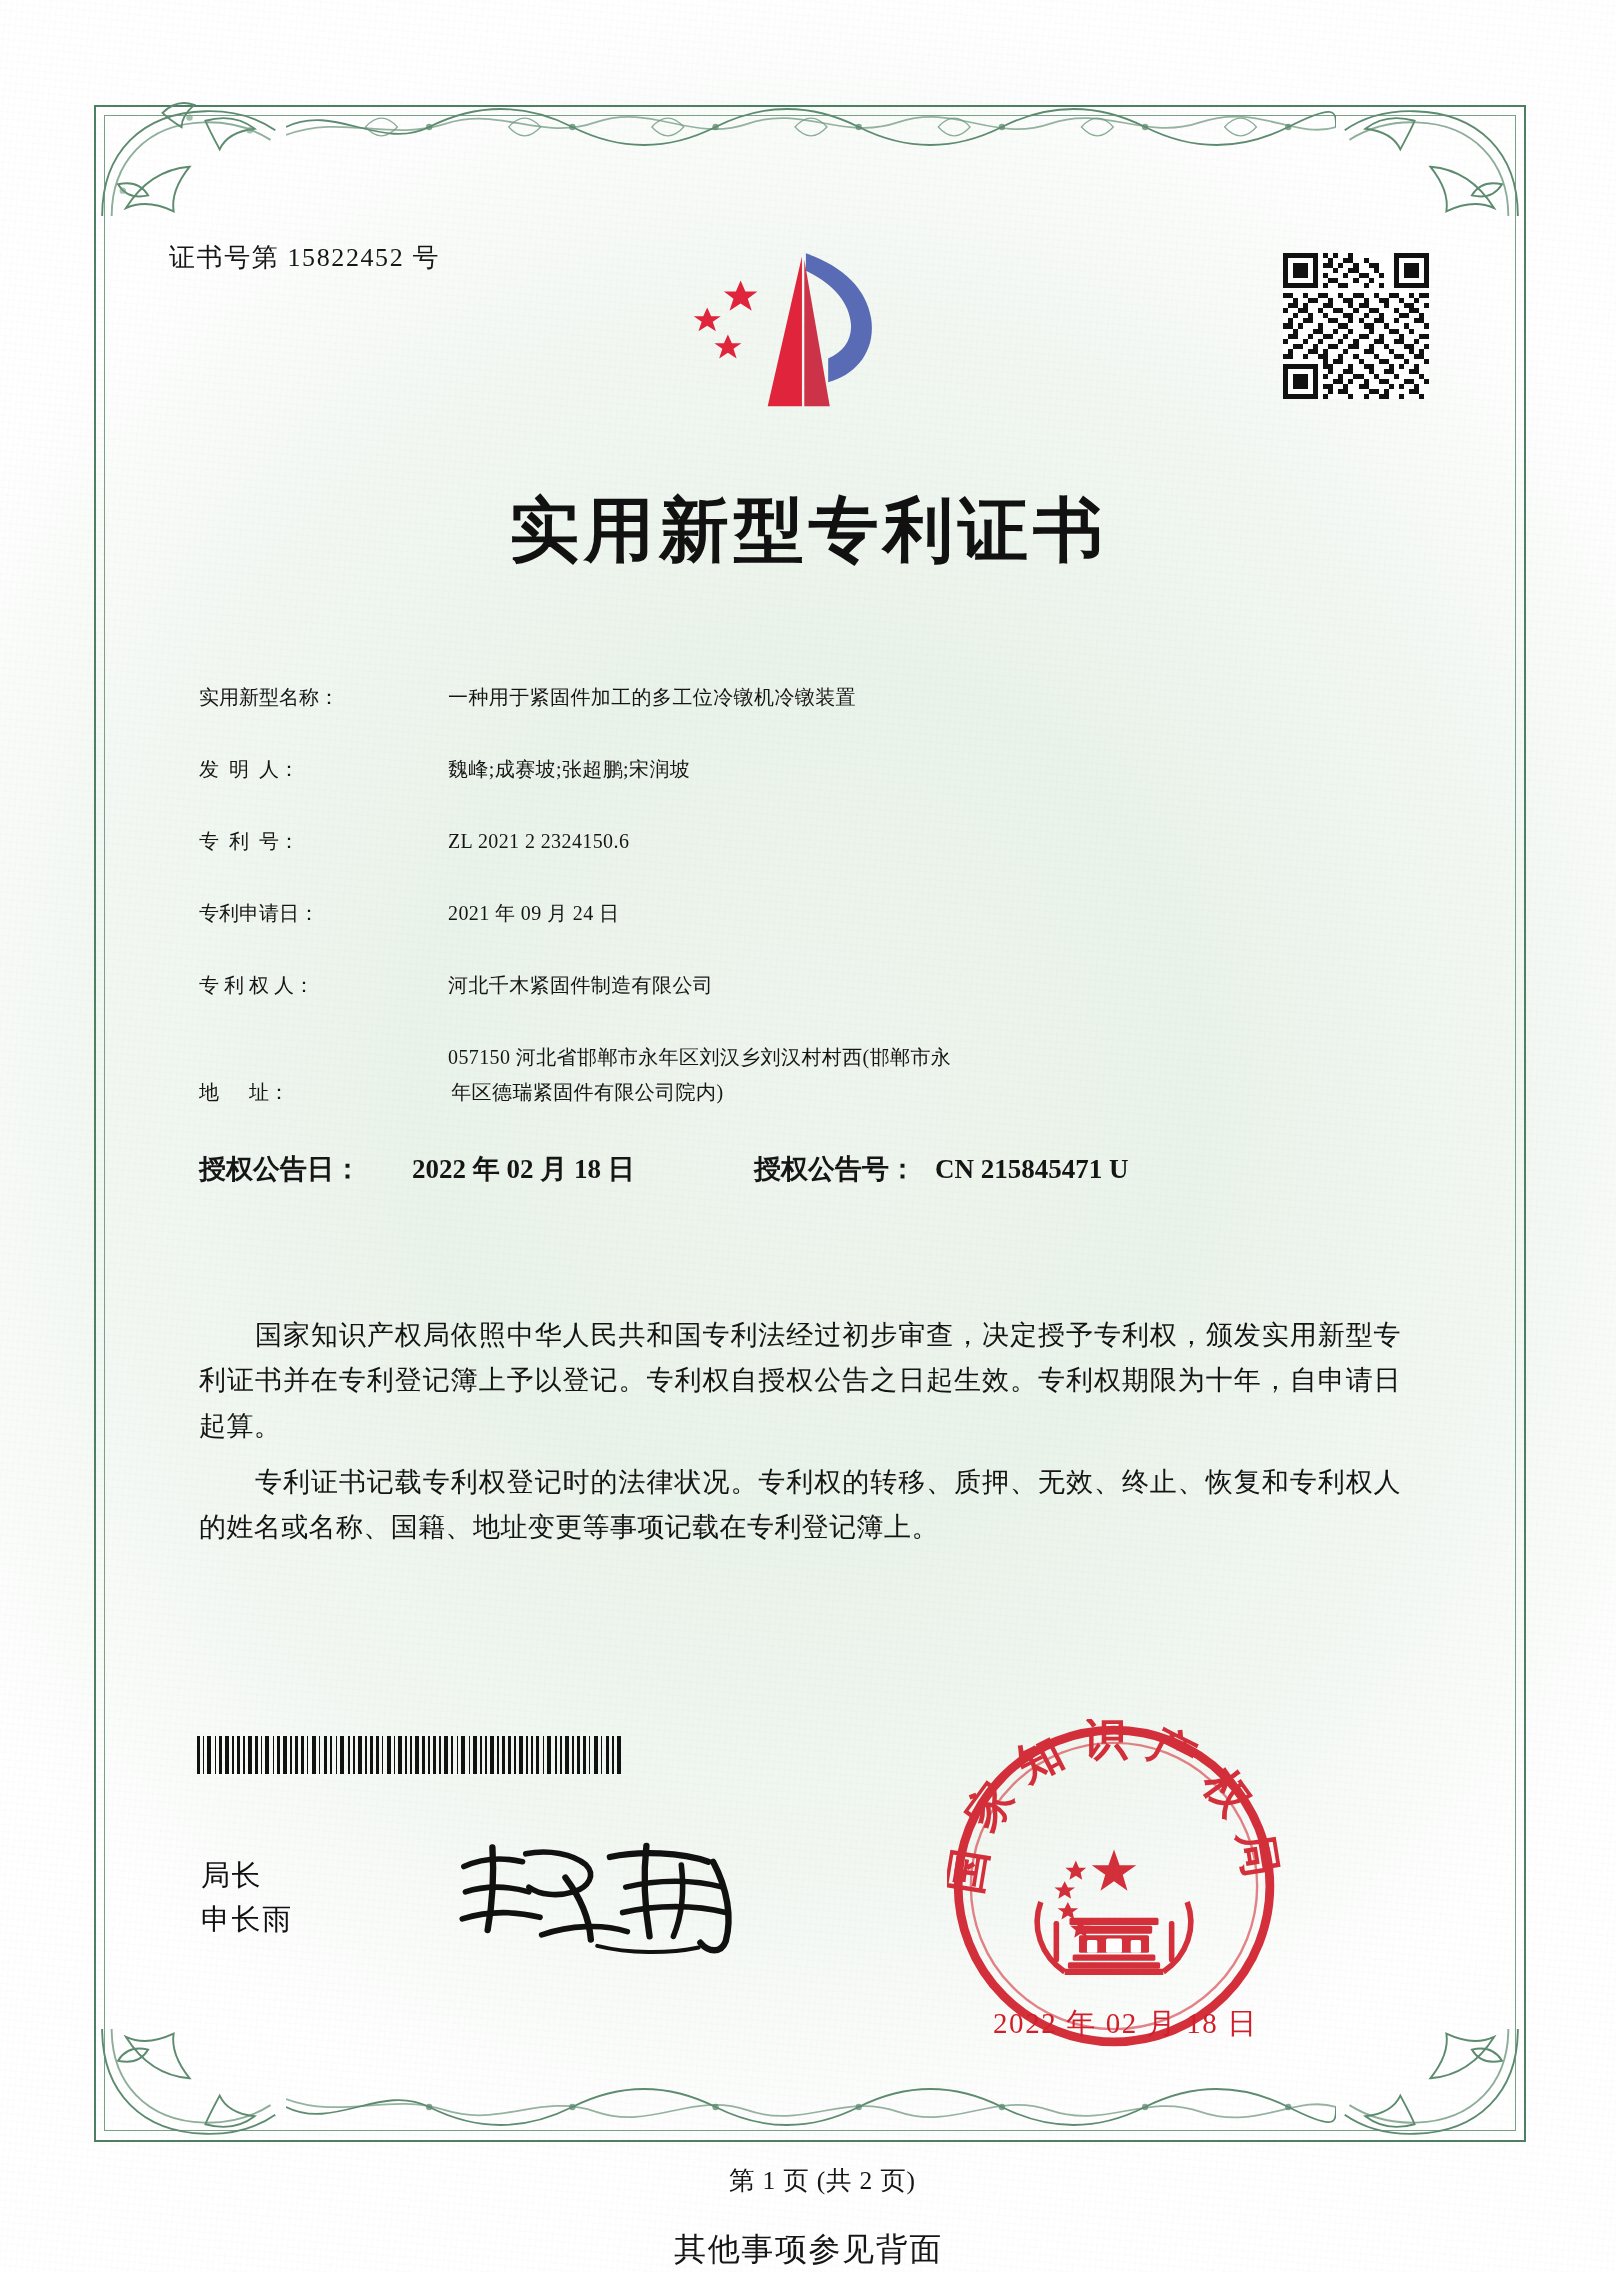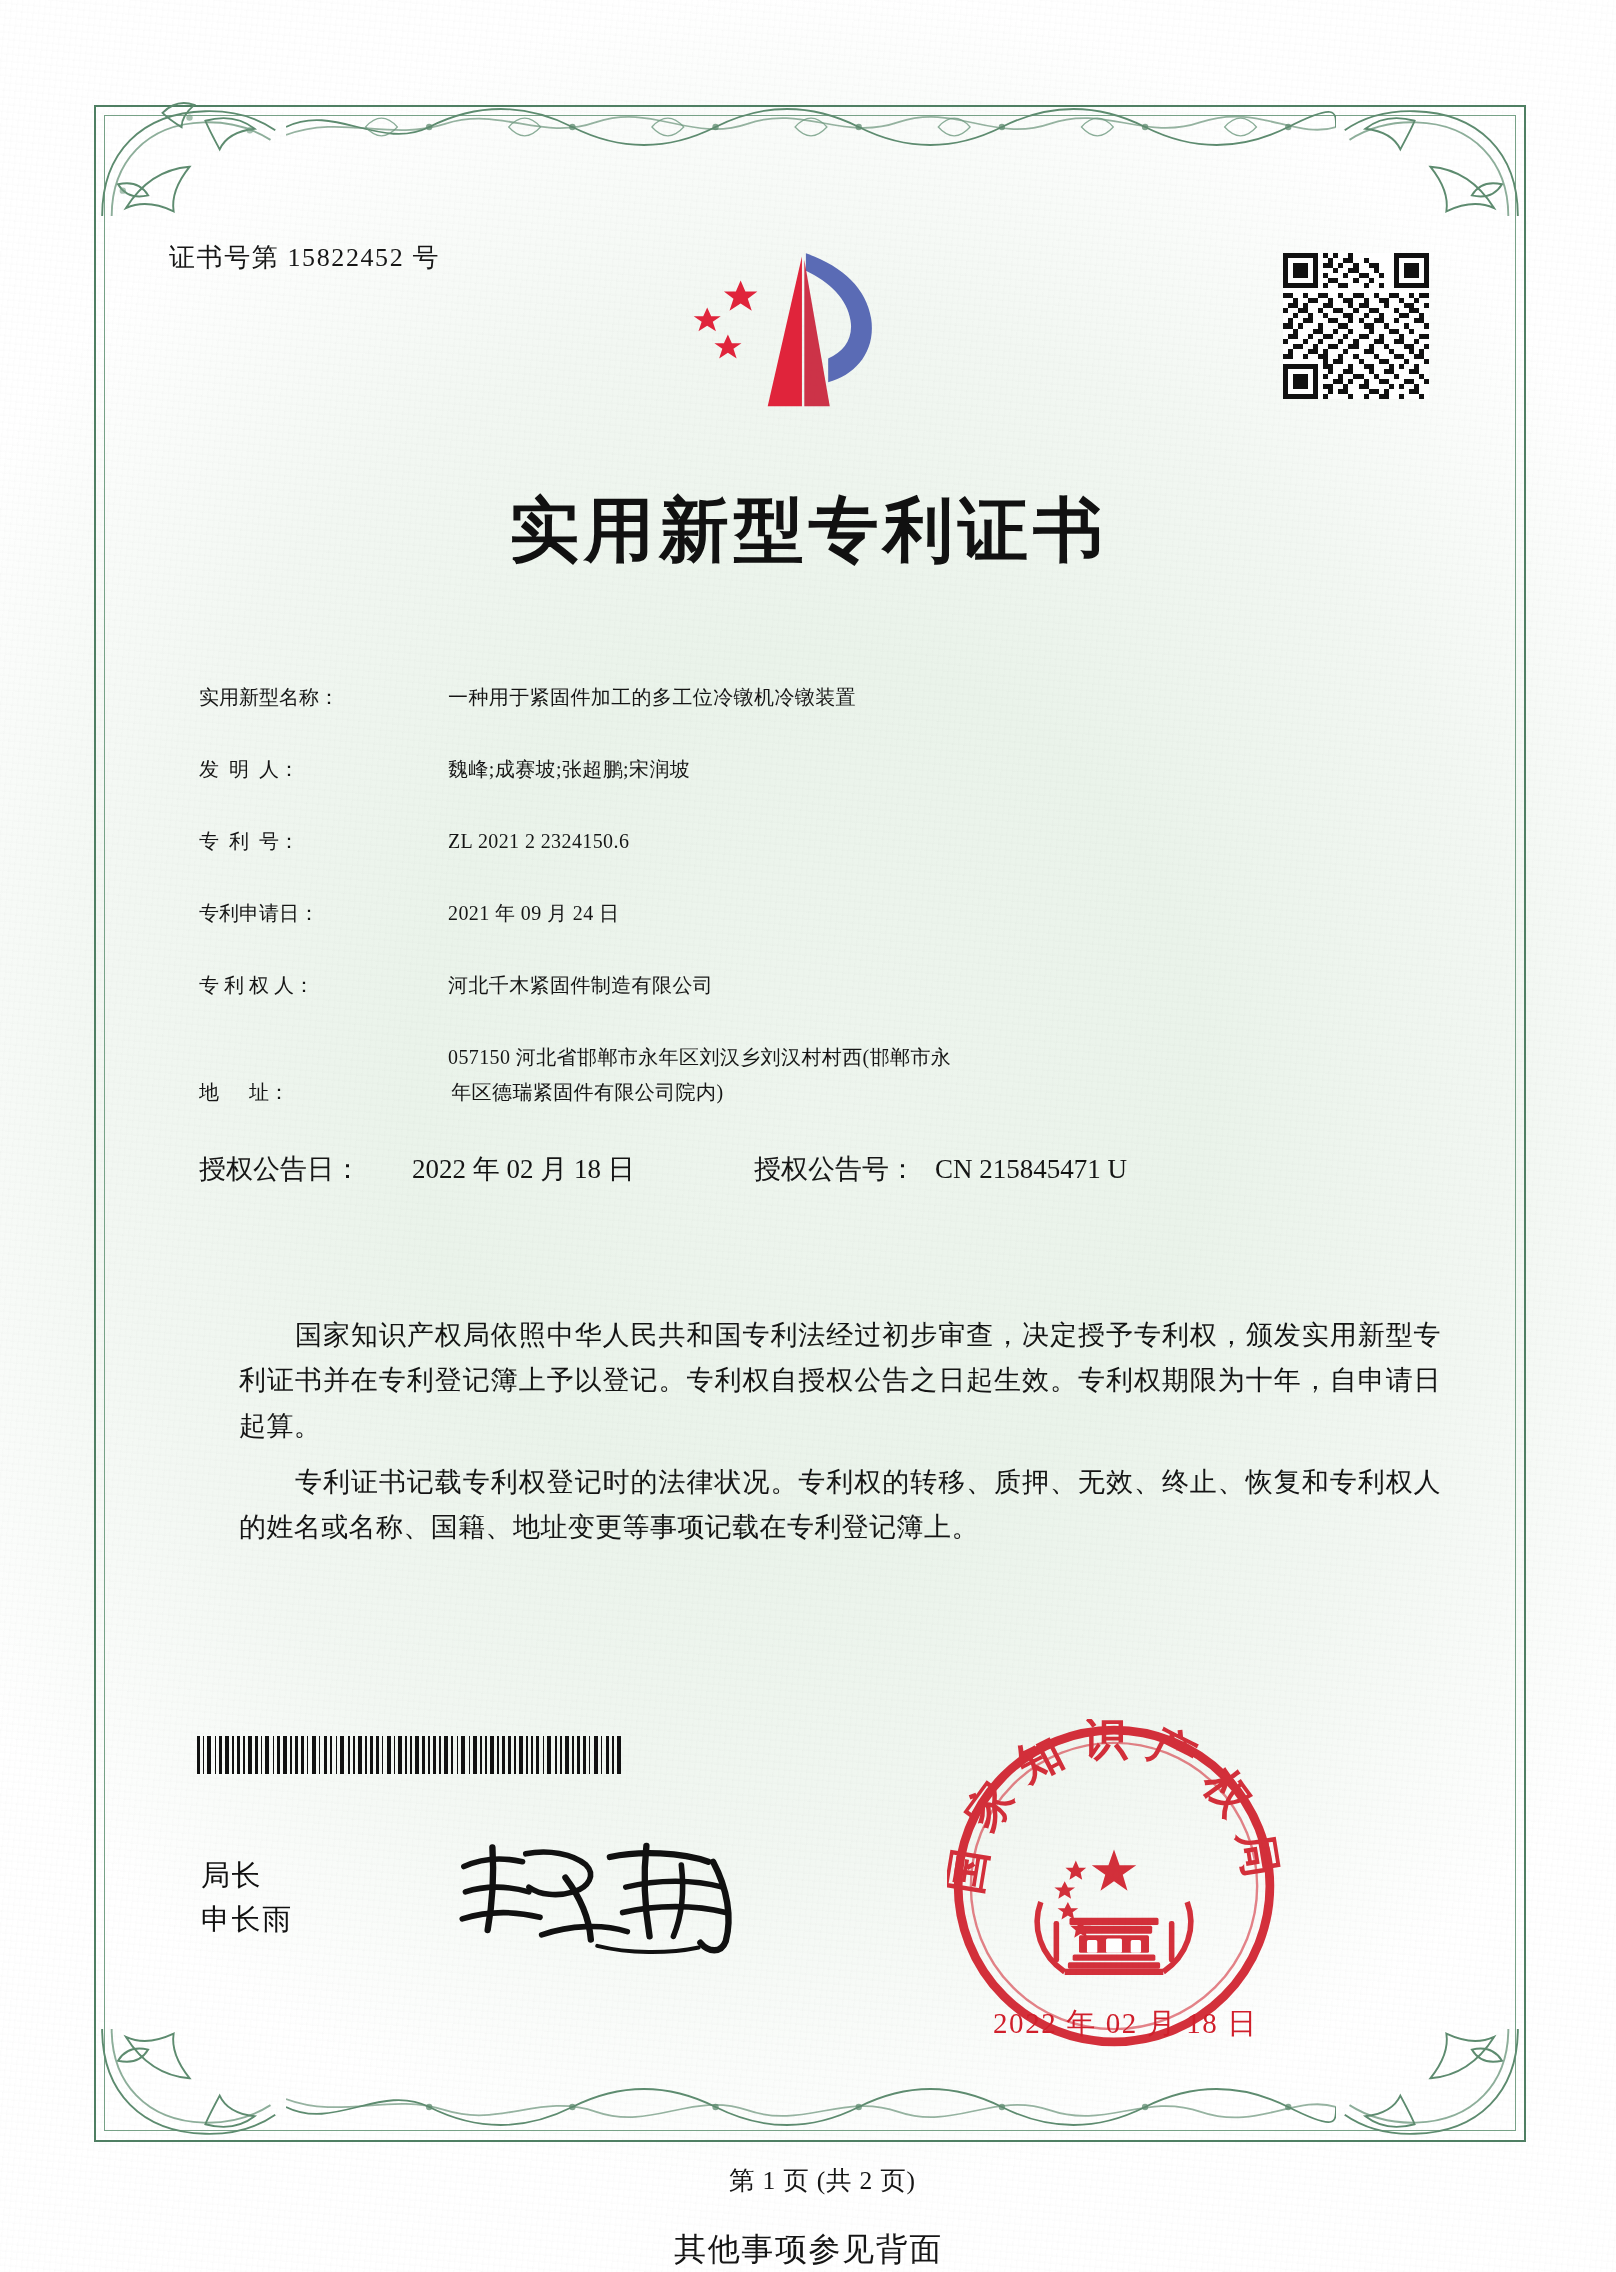--- a/index.html
+++ b/index.html
@@ -156,38 +156,38 @@
     margin-top: 8px;
     margin-left: 3.2px;
   }
 
   .pub-row {
     display: flex;
     align-items: baseline;
     font-size: 27px;
     color: #151515;
     margin-bottom: 8px;
+    font-weight: bold;
   }
   .pub-row .lbl-a { width: 213px; flex: 0 0 213px; white-space: pre; }
   .pub-row .val-a { width: 342px; flex: 0 0 342px; }
   .pub-row .lbl-b { white-space: pre; }
   .pub-row .val-b { margin-left: 19px; }
 
   
   .paragraphs {
     position: absolute;
     left: 199px;
     top: 1313px;
     width: 1202px;
     font-size: 27px;
     line-height: 1.68;
     color: #141414;
     text-align: justify;
     letter-spacing: 0.4px;
-    margin-left: 40px;
   }
   .paragraphs p {
     margin: 0 0 11px 0;
     text-indent: 56px;
   }
 
   
   .barcode {
     position: absolute;
     left: 197px;

